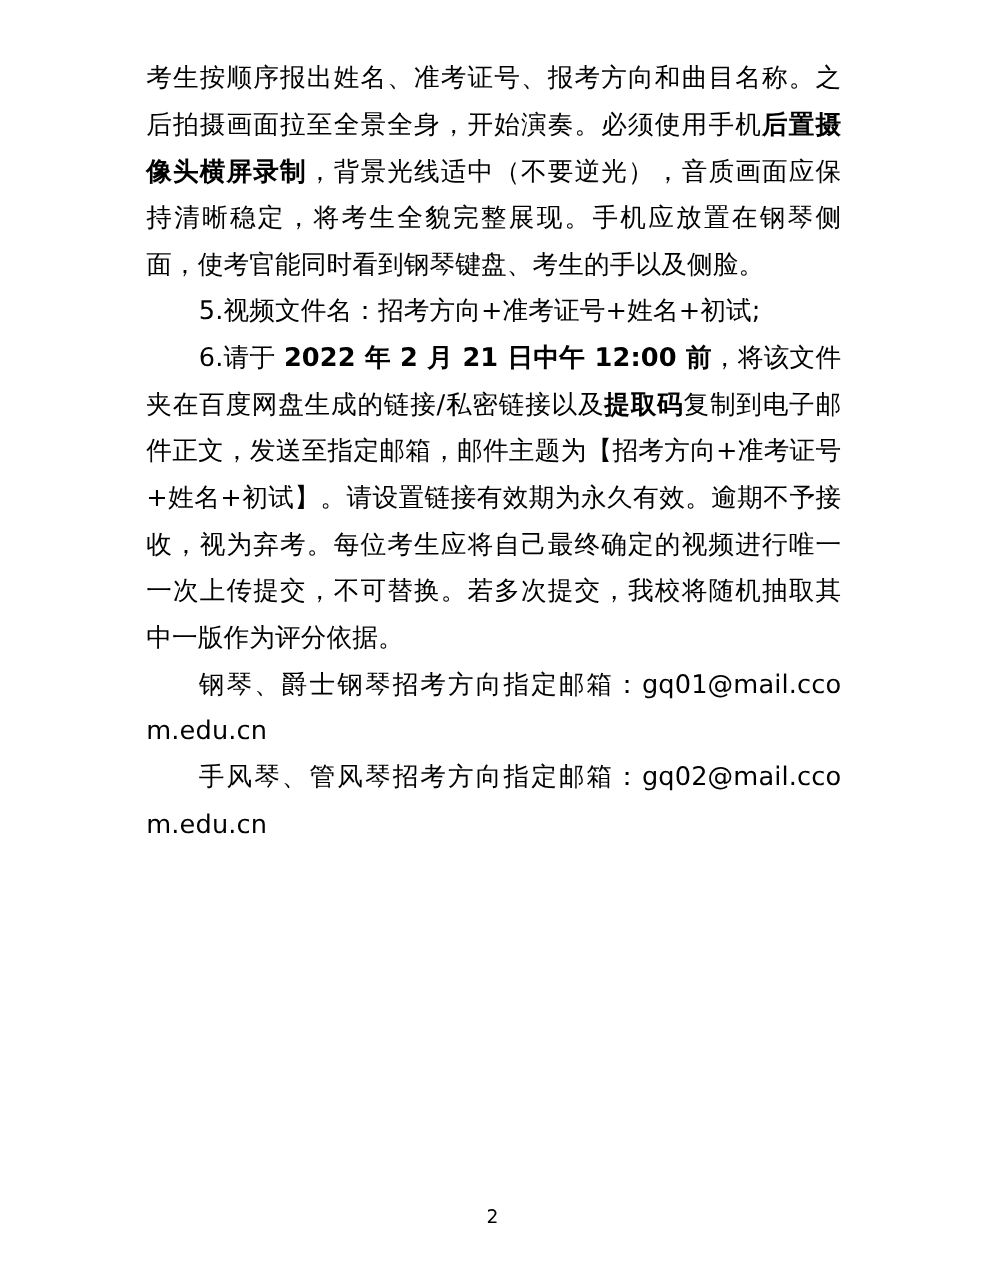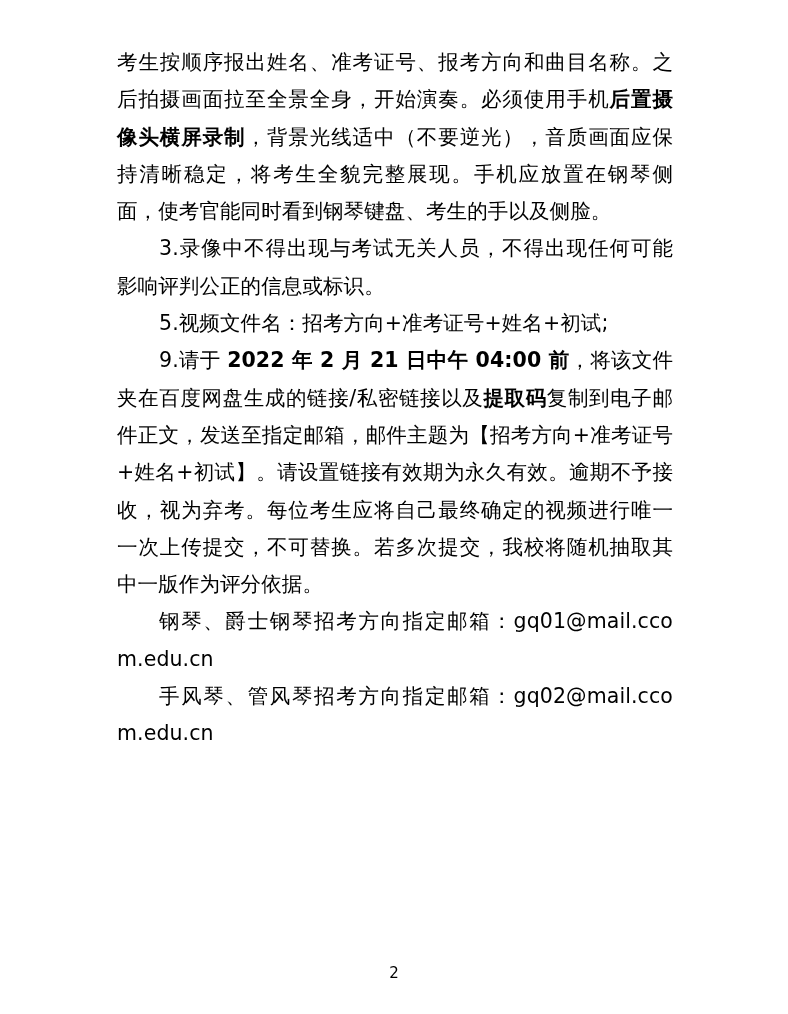--- a/index.html
+++ b/index.html
@@ -56,22 +56,21 @@
     color: #000000;
   }
 </style>
 </head>
 <body>
 
 <div class="page">
 
   <div class="body-text">
     <p class="para"><span>考生按顺序报出姓名、准考证号、报考方向和曲目名称。之后拍摄画面拉至全景全身，开始演奏。必须使用手机</span><span class="b">后置摄像头横屏录制</span><span>，背景光线适中（不要逆光），音质画面应保持清晰稳定，将考生全貌完整展现。手机应放置在钢琴侧面，使考官能同时看到钢琴键盘、考生的手以及侧脸。</span></p>
-    <p class="para indent"><span>3.录像中不得出现与考试无关人员，不得出现任何可能影响评判公正的信息或标识。</span></p>
     <p class="para indent"><span>5.视频文件名：招考方向+准考证号+姓名+初试;</span></p>
-    <p class="para indent"><span>9.请于 </span><span class="b">2022 年 2 月 21 日中午 04:00 前</span><span>，将该文件夹在百度网盘生成的链接/私密链接以及</span><span class="b">提取码</span><span>复制到电子邮件正文，发送至指定邮箱，邮件主题为【招考方向+准考证号+姓名+初试】。请设置链接有效期为永久有效。逾期不予接收，视为弃考。每位考生应将自己最终确定的视频进行唯一一次上传提交，不可替换。若多次提交，我校将随机抽取其中一版作为评分依据。</span></p>
+    <p class="para indent"><span>6.请于 </span><span class="b">2022 年 2 月 21 日中午 12:00 前</span><span>，将该文件夹在百度网盘生成的链接/私密链接以及</span><span class="b">提取码</span><span>复制到电子邮件正文，发送至指定邮箱，邮件主题为【招考方向+准考证号+姓名+初试】。请设置链接有效期为永久有效。逾期不予接收，视为弃考。每位考生应将自己最终确定的视频进行唯一一次上传提交，不可替换。若多次提交，我校将随机抽取其中一版作为评分依据。</span></p>
     <p class="para indent"><span>钢琴、爵士钢琴招考方向指定邮箱：gq01@mail.ccom.edu.cn</span></p>
     <p class="para indent"><span>手风琴、管风琴招考方向指定邮箱：gq02@mail.ccom.edu.cn</span></p>
   </div>
 
   <div class="page-number">2</div>
 
 </div>
 
 </body></html>

